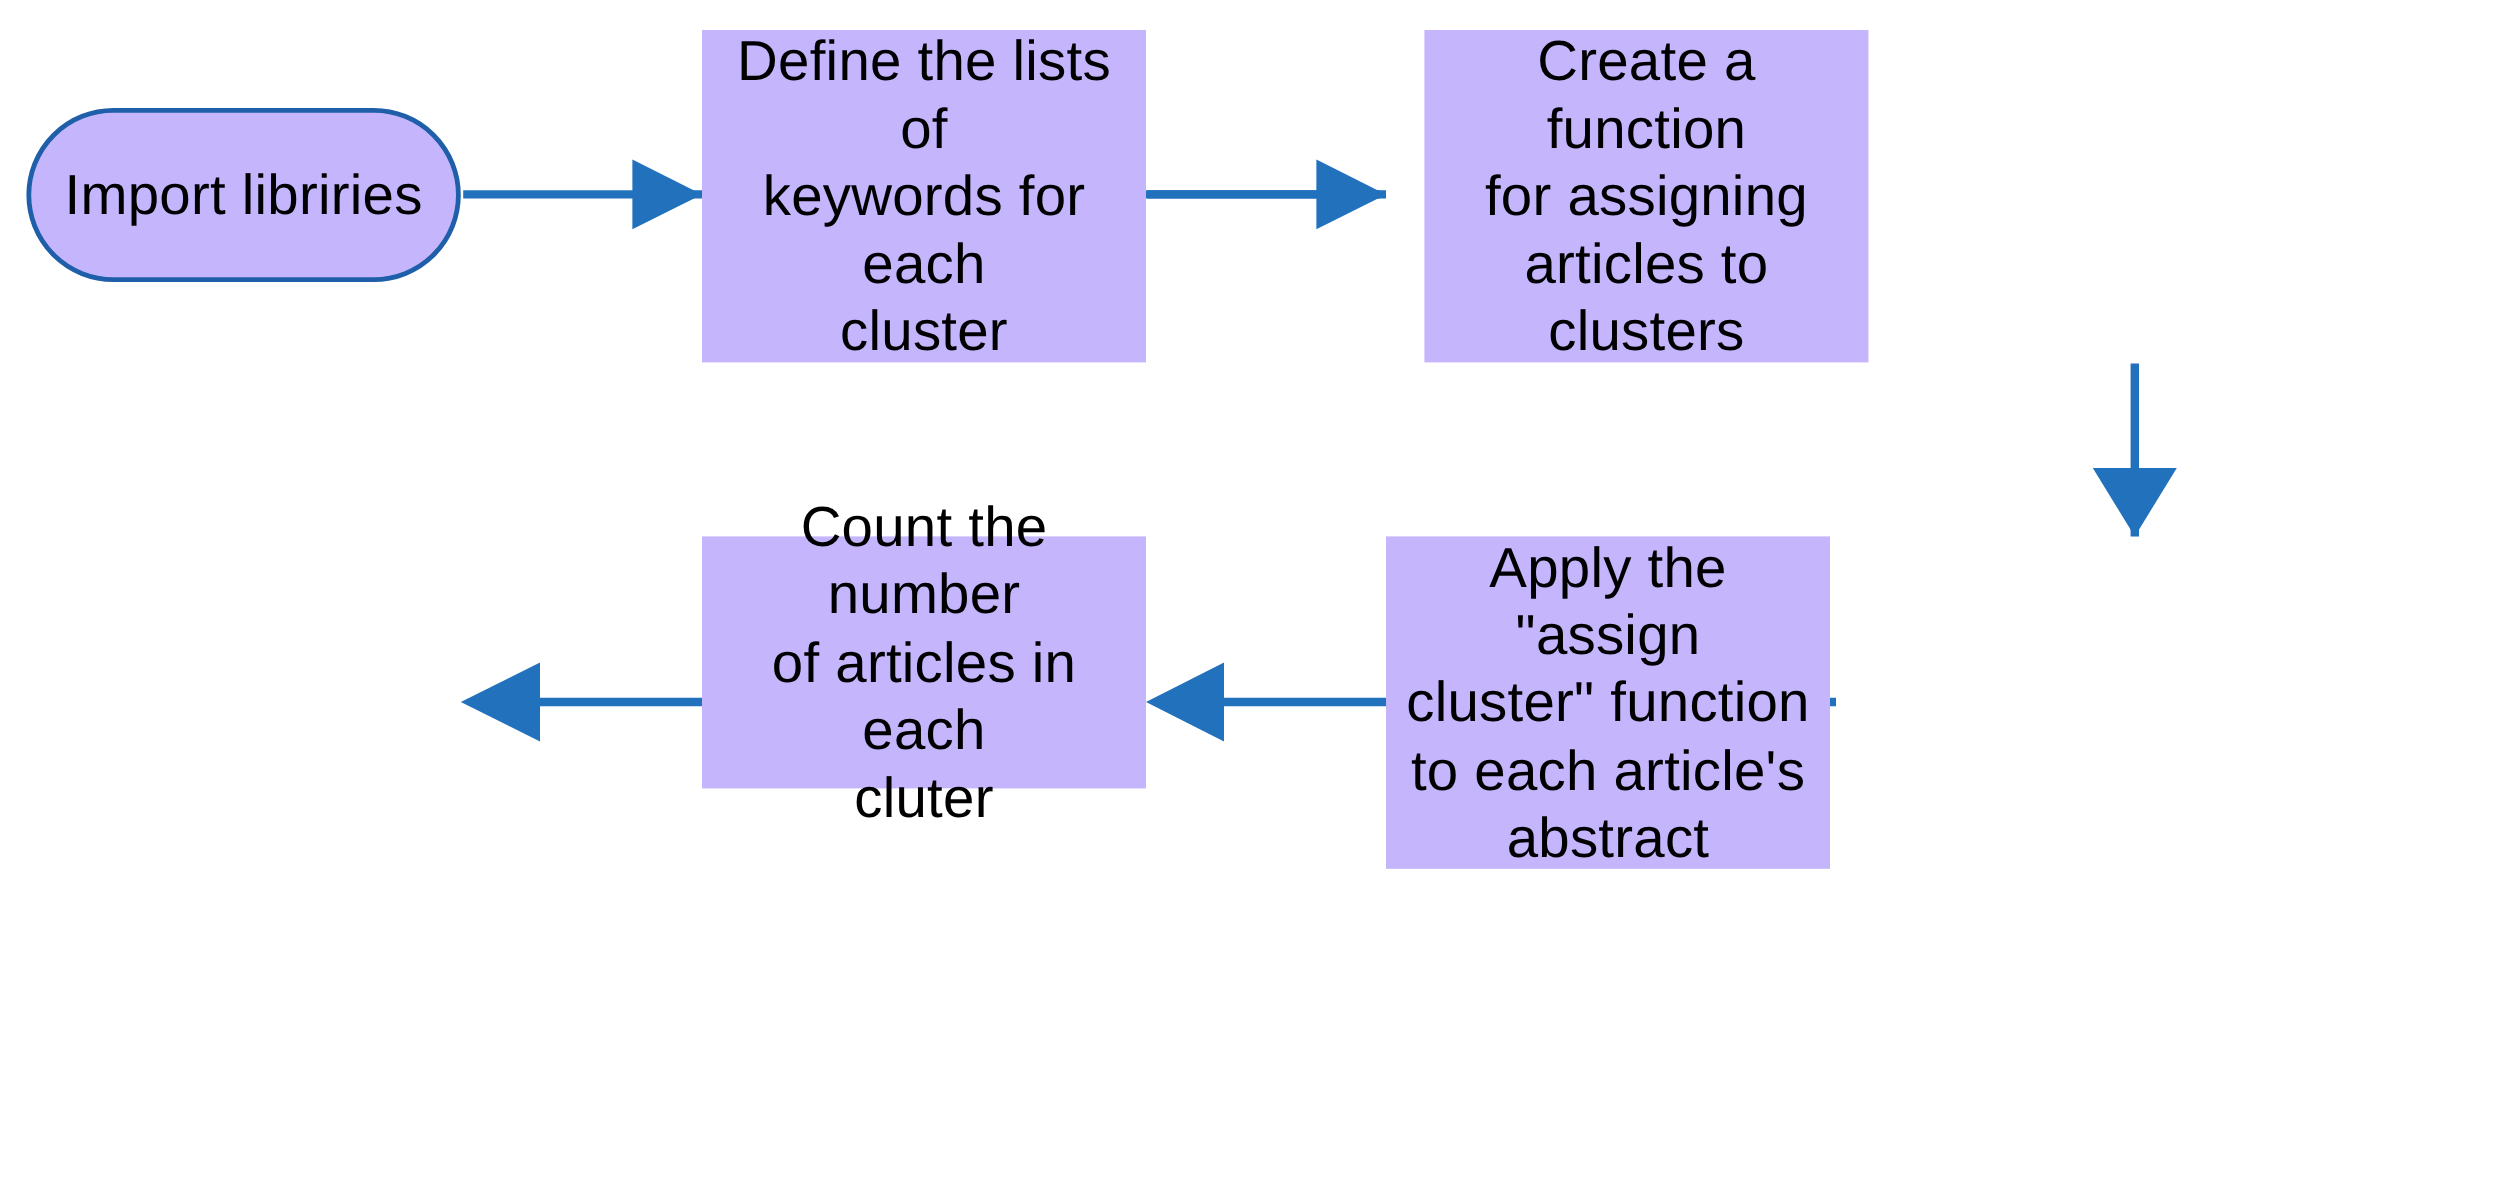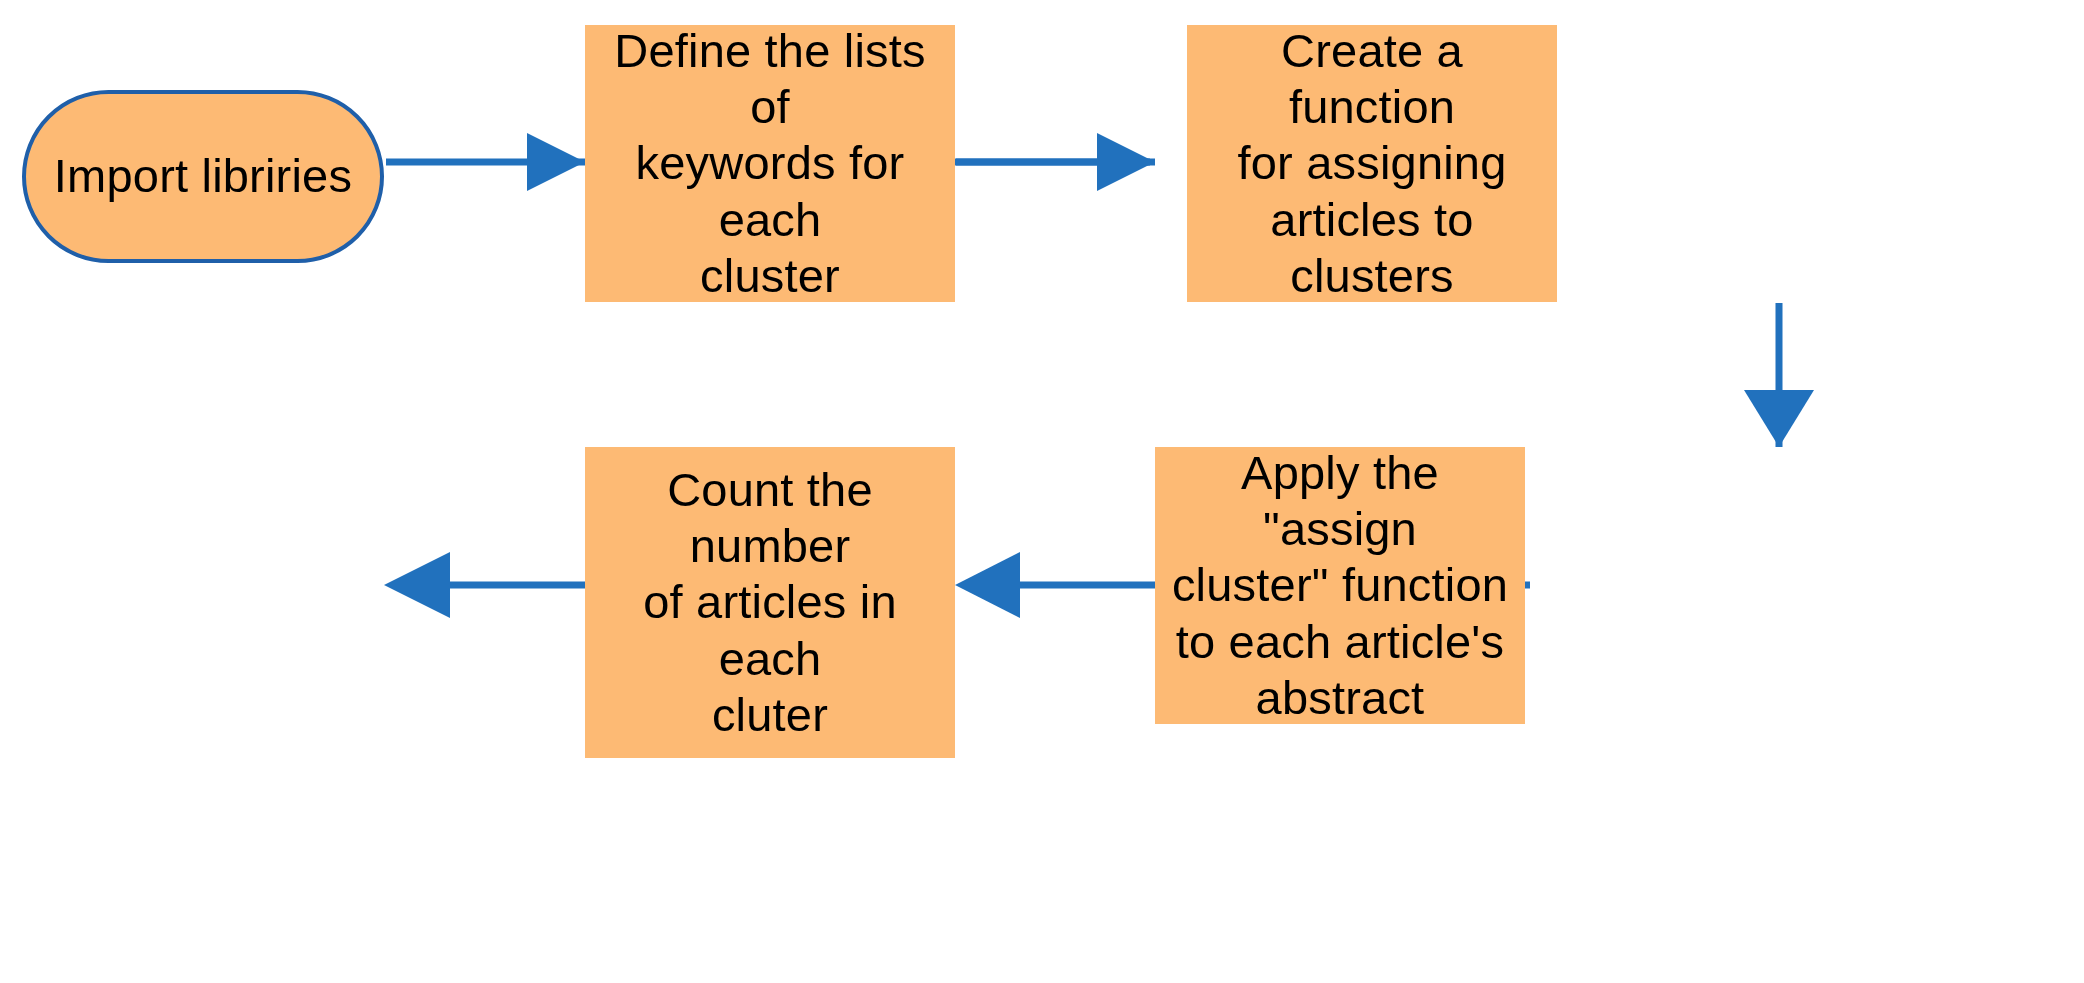--- a/index.html
+++ b/index.html
@@ -27,21 +27,21 @@
     position: absolute;
     box-sizing: border-box;
     display: flex;
     align-items: center;
     justify-content: center;
     text-align: center;
     color: #000000;
     font-size: 47px;
     line-height: 1.20;
     letter-spacing: 0.2px;
-    background: #fdba74;
+    background: #c4b5fd;
   }
   .node.process {
     border: none;
   }
   .node.terminator {
     border: 4px solid #1F5FA9;
     border-radius: 999px;
   }
   .node-label {
     display: block;
@@ -75,21 +75,21 @@
       <line x1="1530" y1="585" x2="1020" y2="585" stroke="#2171BD" stroke-width="7"></line>
       <polygon points="955,585 1020,552 1020,618" fill="#2171BD"></polygon>
     </g>
 
     <g>
       <line x1="585" y1="585" x2="448" y2="585" stroke="#2171BD" stroke-width="7"></line>
       <polygon points="384,585 450,552 450,618" fill="#2171BD"></polygon>
     </g>
   </svg>
 
-  <div class="node terminator" style="left:22px; top:90px; width:362px; height:173px;">
+  <div class="node terminator" style="left:22px; top:90px; width:362px; height:145px;">
     <span class="node-label">Import libriries</span>
   </div>
 
   <div class="node process" style="left:585px; top:25px; width:370px; height:277px;">
     <span class="node-label">Define the lists of
 keywords for each
 cluster</span>
   </div>
 
   <div class="node process" style="left:1155px; top:25px; width:370px; height:277px;margin-left:32px;">
@@ -98,20 +98,20 @@
 articles to clusters</span>
   </div>
 
   <div class="node process" style="left:1155px; top:447px; width:370px; height:277px;">
     <span class="node-label">Apply the "assign
 cluster" function
 to each article's
 abstract</span>
   </div>
 
-  <div class="node process" style="left:585px; top:447px; width:370px; height:311px;">
+  <div class="node process" style="left:585px; top:447px; width:370px; height:210px;">
     <span class="node-label">Count the number
 of articles in each
 cluter</span>
   </div>
 
 
 </div>
 
 </body></html>

